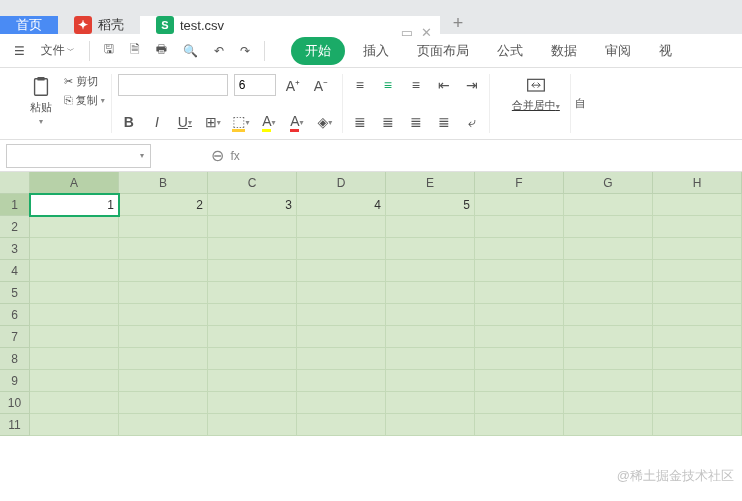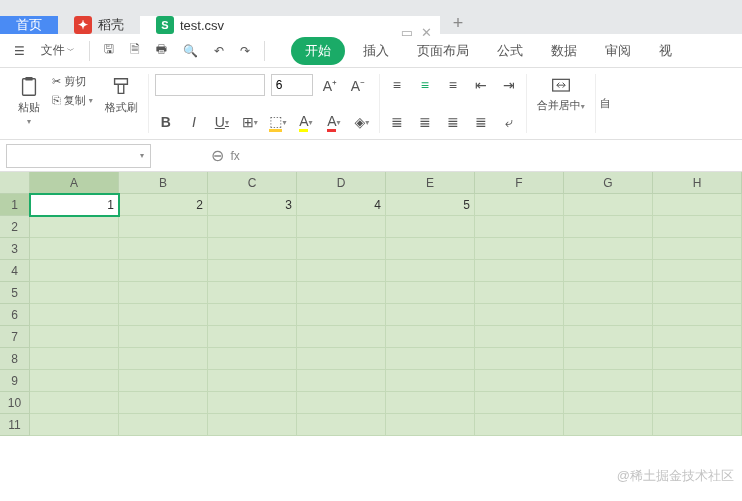--- a/index.html
+++ b/index.html
@@ -21,21 +21,21 @@
 .mbtn { padding:4px 6px; color:#555; cursor:pointer; display:flex; align-items:center; gap:2px; }
 .msep { width:1px; height:20px; background:#ddd; margin:0 4px; }
 .ribtab { padding:5px 10px; font-size:13px; cursor:pointer; color:#555; white-space:nowrap; }
 .ribtab.active { background:#1aab67; color:#fff; border-radius:14px; padding:5px 14px; }
 .ribtabs { display:flex; gap:8px; margin-left:18px; }
 
 
 .ribbon { height:72px; border-bottom:1px solid #e0e0e0; display:flex; align-items:stretch; padding:6px 8px; gap:0; }
 .rgrp { display:flex; flex-direction:column; justify-content:space-between; padding:0 6px; border-right:1px solid #eee; }
 .rgrp:last-child { border-right:none; }
-.bigbtn { display:flex; flex-direction:column; align-items:center; gap:2px; font-size:11px; color:#555; cursor:pointer; padding:2px 4px; }
+.bigbtn { display:flex; flex-direction:column; align-items:center; gap:2px; font-size:11px; color:#555; cursor:pointer; padding:2px 4px;margin-left:12px; }
 .smline { display:flex; align-items:center; gap:6px; }
 .smbtn { font-size:11px; color:#555; cursor:pointer; display:flex; align-items:center; gap:3px; white-space:nowrap; }
 .fontsel { height:22px; border:1px solid #ccc; font-size:12px; padding:0 4px; background:#fff; }
 .fontsel.name { width:110px; }
 .fontsel.size { width:42px; }
 .ibtn { width:22px; height:22px; display:flex; align-items:center; justify-content:center; color:#555; cursor:pointer; font-size:14px; }
 
 
 .fxrow { height:32px; border-bottom:1px solid #e0e0e0; display:flex; align-items:center; }
 .namebox { width:145px; height:24px; border:1px solid #ccc; margin-left:6px; padding:0 6px; display:flex; align-items:center; justify-content:space-between; font-size:12px; background:#fff; }
@@ -119,26 +119,20 @@
       <span class="smbtn">
           <span>✂</span>
           <span>剪切</span>
         </span>
       <span class="smbtn">
           <span>⎘</span>
           <span>复制</span>
           <span class="tri">▾</span>
         </span>
     </div>
-    <div class="bigbtn">
-      <svg viewBox="0 0 24 24" width="22" height="22">
-          <path d="M5 3h14v6H5z M9 9v10h6V9" fill="none" stroke="#555" stroke-width="1.5"></path>
-        </svg>
-      <span>格式刷</span>
-    </div>
   </div>
 
   <div class="rgrp" style="gap:6px;">
     <div class="smline">
       <input class="fontsel name" value="" style="">
       <input class="fontsel size" value="6" style="">
       <span class="ibtn">A⁺</span>
       <span class="ibtn">A⁻</span>
     </div>
     <div class="smline">
@@ -172,21 +166,21 @@
     </div>
     <div class="smline">
       <span class="ibtn">≣</span>
       <span class="ibtn">≣</span>
       <span class="ibtn">≣</span>
       <span class="ibtn">≣</span>
       <span class="ibtn">⤶</span>
     </div>
   </div>
 
-  <div class="rgrp" style="align-items:center;">
+  <div class="rgrp" style="align-items:center;text-decoration:underline;">
     <div class="bigbtn">
       <svg viewBox="0 0 24 24" width="24" height="20">
           <rect x="2" y="4" width="20" height="14" fill="none" stroke="#555" stroke-width="1.5"></rect>
           <path d="M7 11h10 M10 8l-3 3 3 3 M14 8l3 3-3 3" fill="none" stroke="#555" stroke-width="1.2"></path>
         </svg>
       <span><span>合并居中</span><span class="tri">▾</span></span>
     </div>
   </div>
   <div class="rgrp" style="align-items:center;justify-content:center;padding-left:4px;">
     <span style="font-size:11px;color:#555;">自</span>

